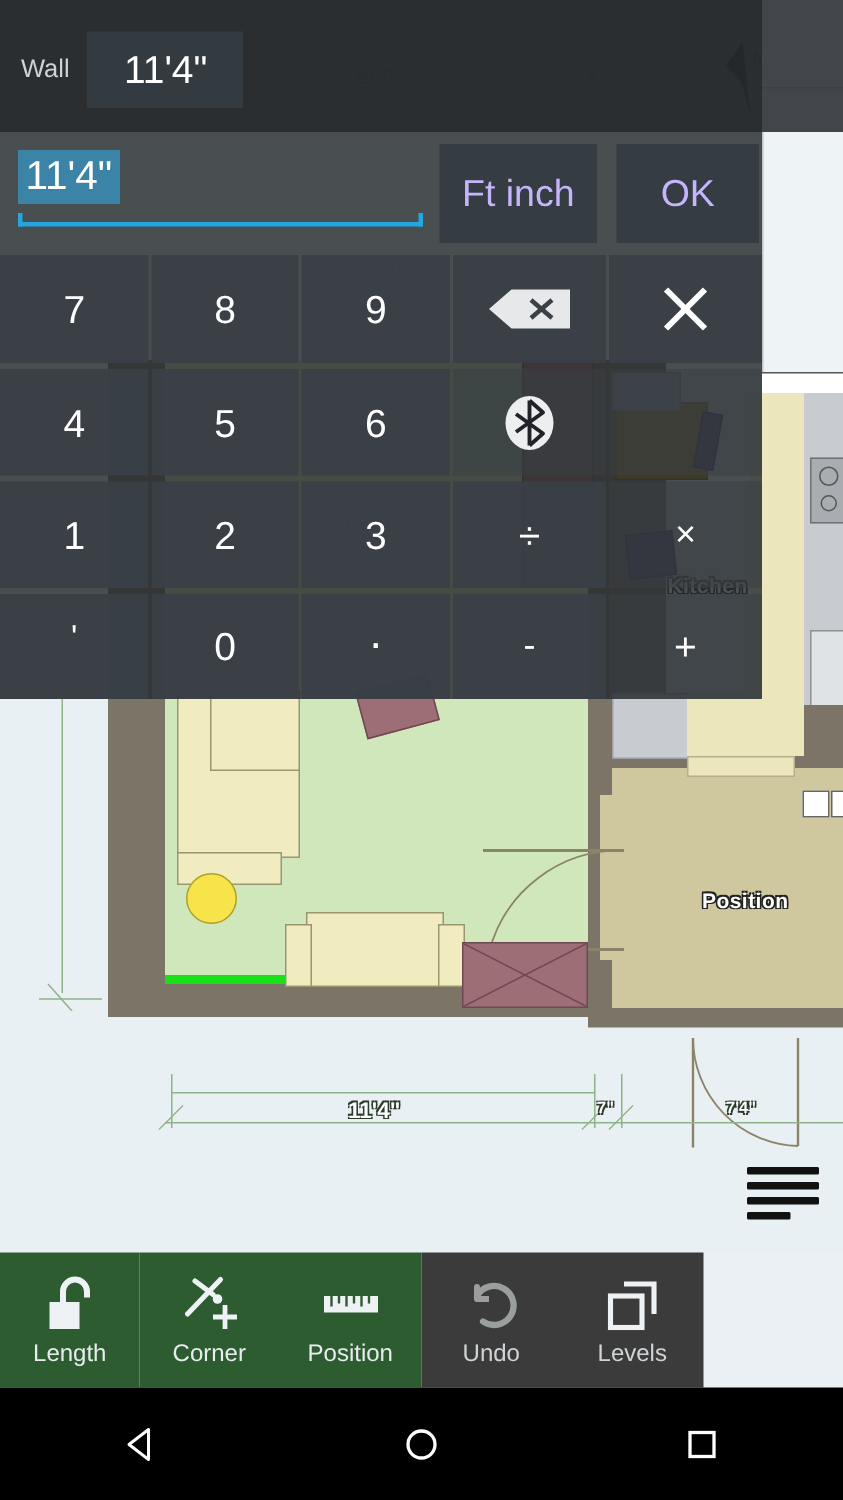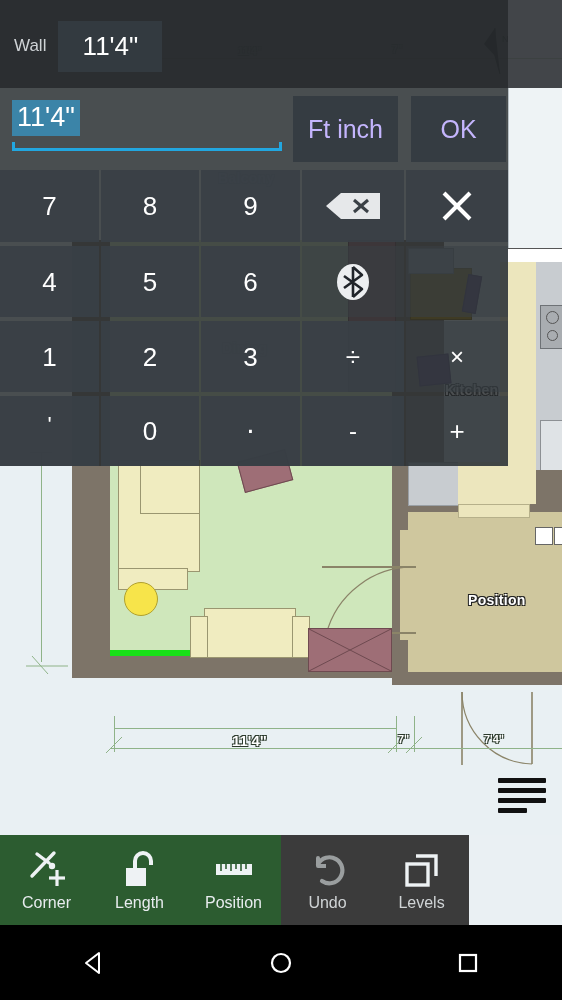--- a/index.html
+++ b/index.html
@@ -297,38 +297,38 @@
         <span class="keyLbl" style="font-size: 24px;">-</span>
       </div>
       <div class="key translucent" style="left: 406px; top: 226px; width: 102px; height: 70px;">
         <span class="keyLbl">+</span>
       </div>
     </div>
 
   <div id="toolbar">
       <div class="tbItem tbGreen" style="width: 93px;">
         <div class="tbIcon">
+          <svg width="36" height="40" viewBox="0 0 36 40">
+            <path d="M13,18 L13,11 A8,8 0 0 1 29,11 L29,15" fill="none" stroke="#eef2f4" stroke-width="4"></path>
+            <rect x="4" y="18" width="20" height="18" fill="#eef2f4"></rect>
+          </svg>
+        </div>
+        <div class="tbLabel">Length</div>
+      </div>
+      <div class="tbItem tbGreen" style="width: 93px;">
+        <div class="tbIcon">
           <svg width="42" height="40" viewBox="0 0 42 40">
             <line x1="28" y1="3" x2="6" y2="26" stroke="#eef2f4" stroke-width="3.4" stroke-linecap="round"></line>
             <line x1="11" y1="4" x2="23" y2="13" stroke="#eef2f4" stroke-width="3.4" stroke-linecap="round"></line>
             <circle cx="26" cy="16" r="3.2" fill="#eef2f4"></circle>
             <line x1="31" y1="20" x2="31" y2="36" stroke="#eef2f4" stroke-width="3.2"></line>
             <line x1="23" y1="28" x2="39" y2="28" stroke="#eef2f4" stroke-width="3.2"></line>
           </svg>
         </div>
         <div class="tbLabel">Corner</div>
-      </div>
-      <div class="tbItem tbGreen" style="width: 93px;">
-        <div class="tbIcon">
-          <svg width="36" height="40" viewBox="0 0 36 40">
-            <path d="M13,18 L13,11 A8,8 0 0 1 29,11 L29,15" fill="none" stroke="#eef2f4" stroke-width="4"></path>
-            <rect x="4" y="18" width="20" height="18" fill="#eef2f4"></rect>
-          </svg>
-        </div>
-        <div class="tbLabel">Length</div>
       </div>
       <div class="tbItem tbGreen" style="width: 95px;">
         <div class="tbIcon">
           <svg width="40" height="40" viewBox="0 0 40 40">
             <rect x="2" y="14" width="36" height="11" fill="#eef2f4"></rect>
             <g stroke="#2c5c30" stroke-width="1.6">
               <line x1="7" y1="14" x2="7" y2="21"></line>
               <line x1="12" y1="14" x2="12" y2="19"></line>
               <line x1="17" y1="14" x2="17" y2="21"></line>
               <line x1="22" y1="14" x2="22" y2="19"></line>

